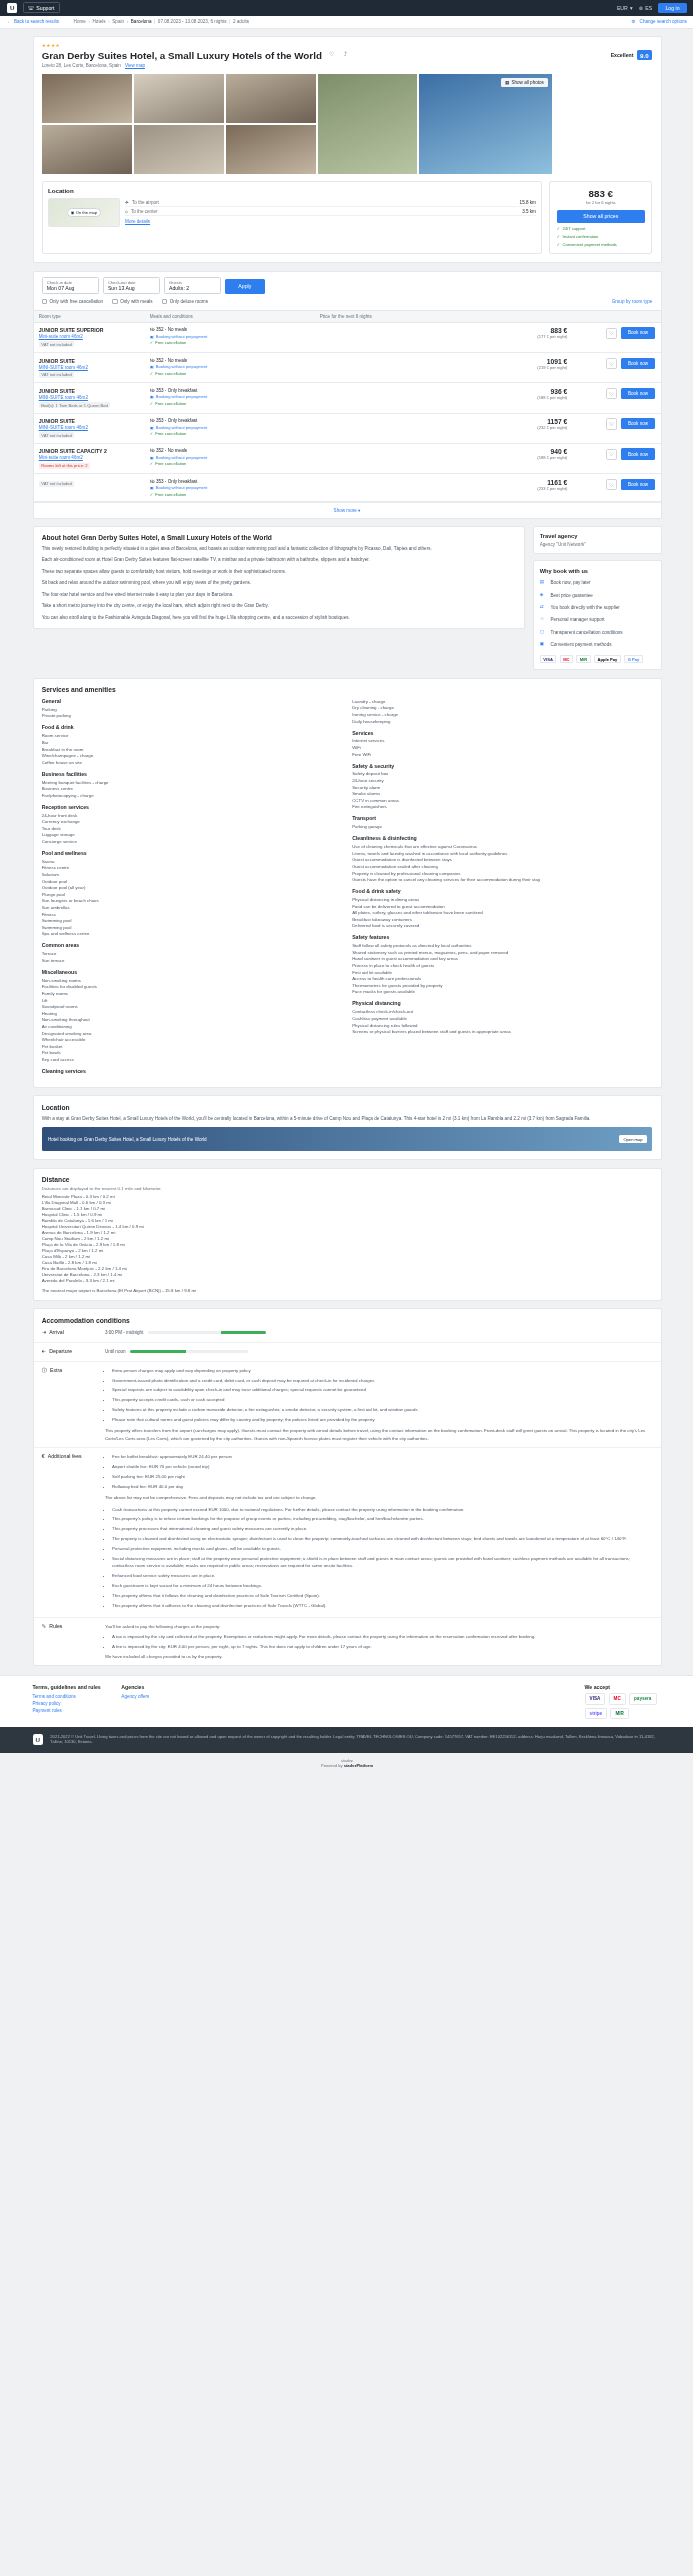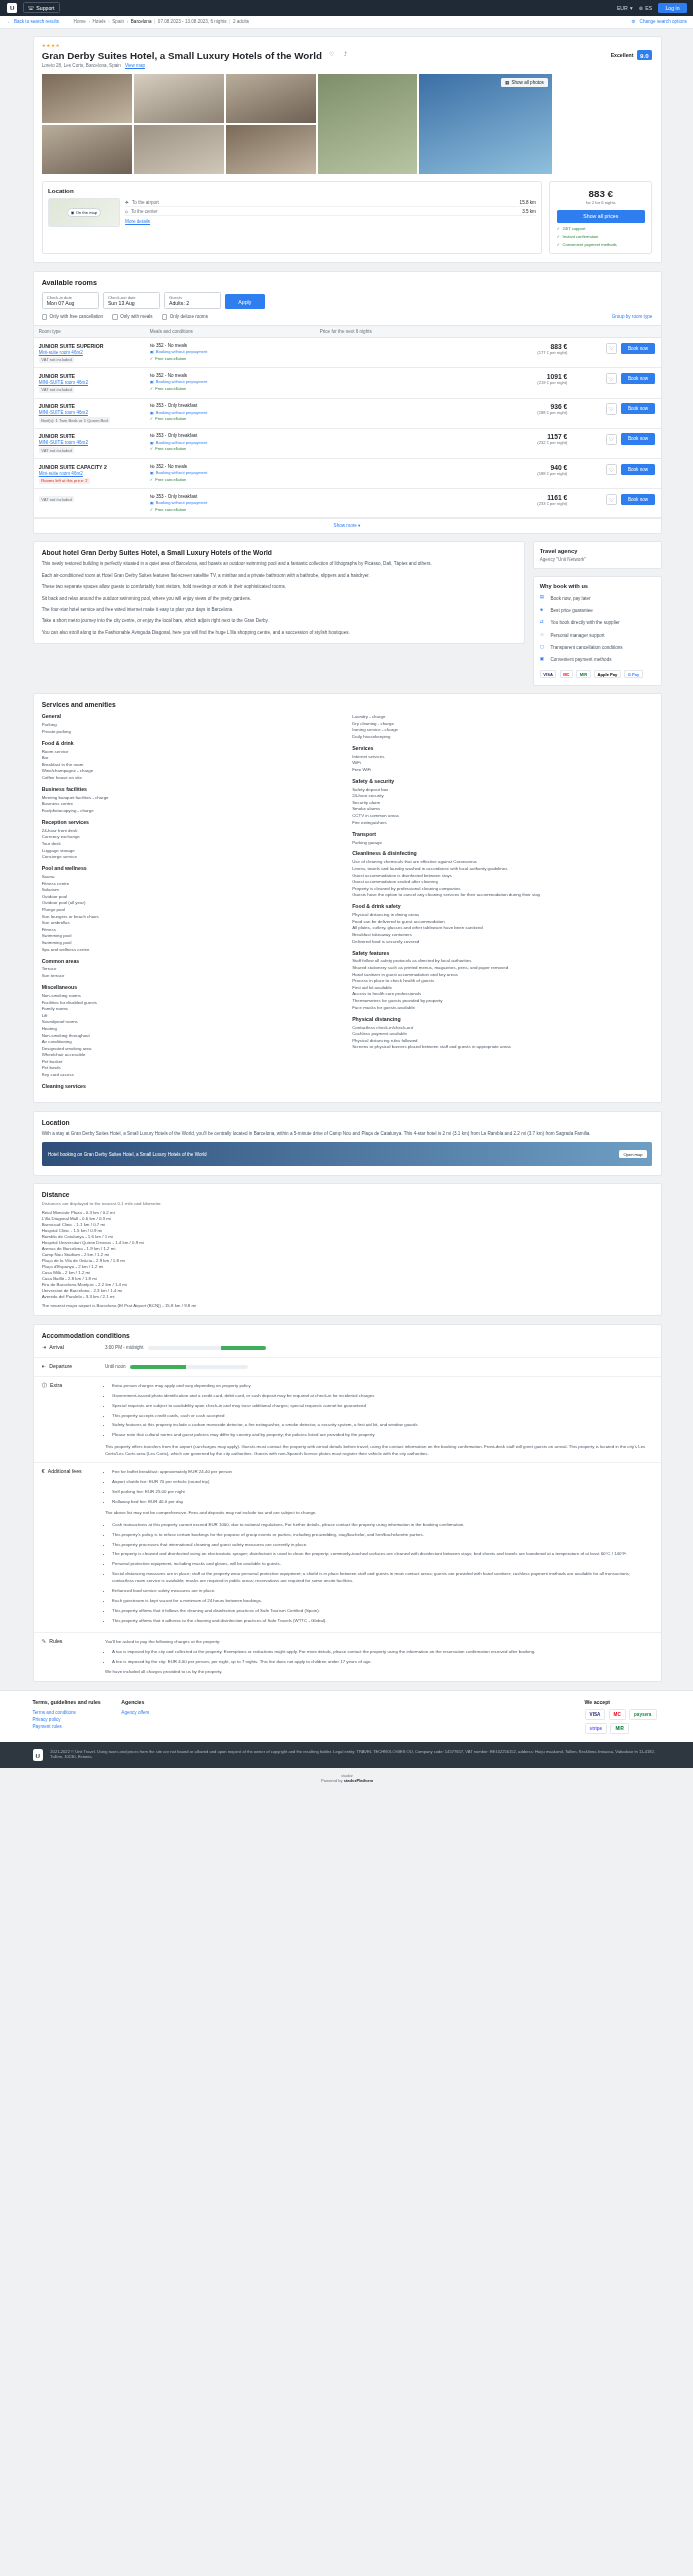--- a/index.html
+++ b/index.html
@@ -346,21 +346,20 @@
           </div>
           <div class="perk">
             <span>✓</span>
             <span>Convenient payment methods</span>
           </div>
         </div>
       </div>
     </div>
 
     <div class="card section">
-      <div class="sec-title">Available rooms</div>
       <div class="search-bar">
         <div class="field">
           <div class="lab">Check-in date</div>
           <div class="val">Mon 07 Aug</div>
         </div>
         <div class="field">
           <div class="lab">Check-out date</div>
           <div class="val">Sun 13 Aug</div>
         </div>
         <div class="field">

